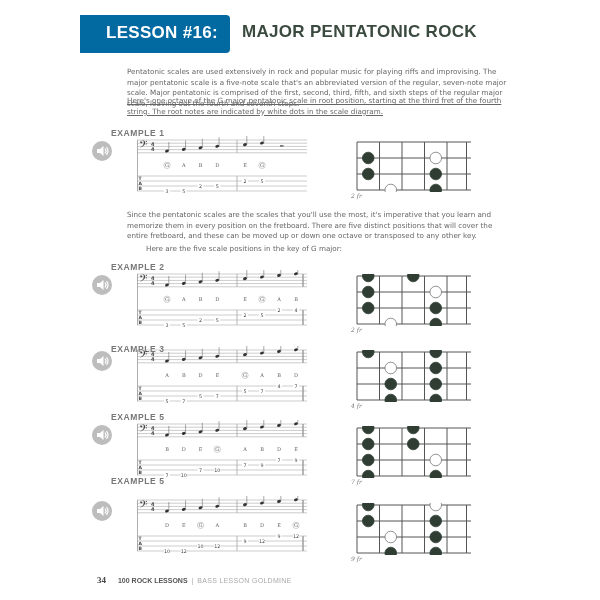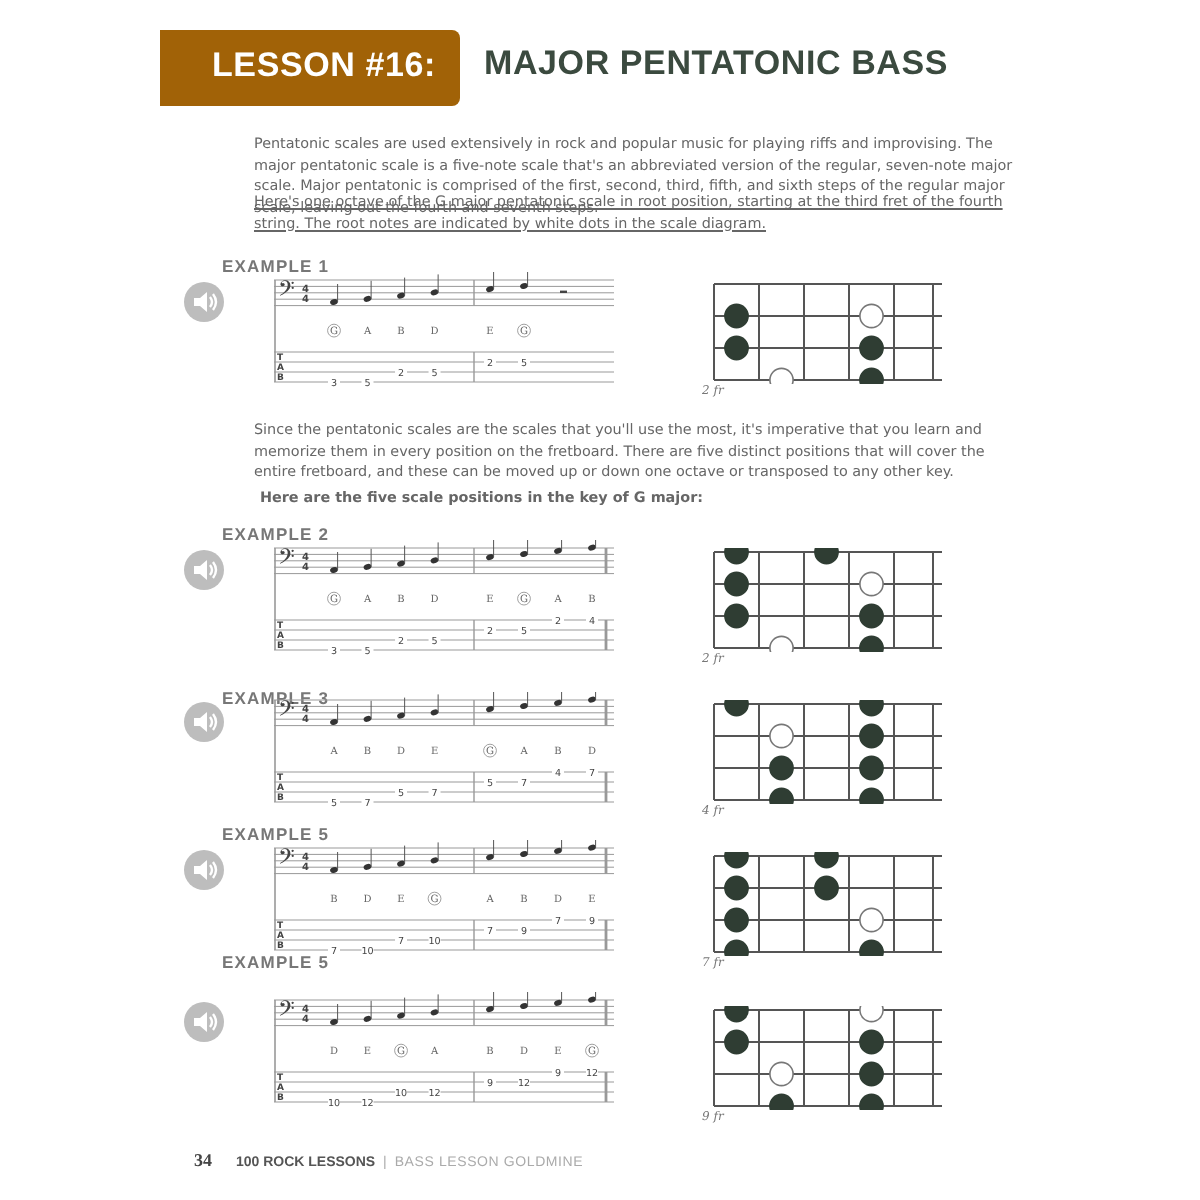--- a/index.html
+++ b/index.html
@@ -1,17 +1,17 @@
 <!DOCTYPE html>
 <html><head>
 <meta charset="utf-8">
 <style>
   html,body{margin:0;padding:0;background:#fff;}
   body{width:600px;height:600px;position:relative;overflow:hidden;font-family:"DejaVu Sans",sans-serif;color:#555;}
-  .header-tab{position:absolute;left:80px;top:15px;width:150px;height:38px;background:#a16207;border-radius:0 4px 4px 0;}
+  .header-tab{position:absolute;left:80px;top:15px;width:150px;height:38px;background:#0369a1;border-radius:0 4px 4px 0;}
   .header-tab span{position:absolute;left:26px;top:8px;color:#fff;font-weight:bold;font-size:17px;letter-spacing:0.3px;font-family:"Liberation Sans",sans-serif;}
   .header-title{position:absolute;left:242px;top:22px;color:#3b4a3f;font-weight:bold;font-size:17px;letter-spacing:0.3px;font-family:"Liberation Sans",sans-serif;}
   .para{position:absolute;left:115px;width:385px;font-size:7.2px;line-height:10.6px;color:#666;margin-left:12px;}
   .ex-label{position:absolute;left:111px;font-size:8.5px;font-weight:bold;letter-spacing:0.6px;color:#777;font-family:"Liberation Sans",sans-serif;}
   .speaker{position:absolute;left:92px;width:20px;height:20px;border-radius:50%;background:#bdbdbd;}
   .speaker svg{position:absolute;left:0;top:0;}
   .notation{position:absolute;left:137px;width:170px;}
   .diagram{position:absolute;left:355px;}
   .fr-label{position:absolute;font-size:6px;font-style:italic;color:#777;font-family:"DejaVu Serif",serif;}
   .footer{position:absolute;left:97px;top:575px;font-size:7px;font-family:"Liberation Sans",sans-serif;}
@@ -19,27 +19,27 @@
   .footer .book{font-weight:bold;color:#555;}
   .footer .sep{color:#aaa;margin:0 2px;}
   .footer .series{color:#aaa;letter-spacing:0.3px;}
 </style>
 </head>
 <body>
 
 <div class="header-tab">
   <span>LESSON #16:</span>
 </div>
-<div class="header-title">MAJOR PENTATONIC BASS</div>
+<div class="header-title">MAJOR PENTATONIC ROCK</div>
 
 <div class="para" style="top:67px;">Pentatonic scales are used extensively in rock and popular music for playing riffs and improvising. The major pentatonic scale is a five-note scale that's an abbreviated version of the regular, seven-note major scale. Major pentatonic is comprised of the first, second, third, fifth, and sixth steps of the regular major scale, leaving out the fourth and seventh steps.</div>
 <div class="para" style="top:96px;text-decoration:underline;">Here's one octave of the G major pentatonic scale in root position, starting at the third fret of the fourth string. The root notes are indicated by white dots in the scale diagram.</div>
 
 <div class="para" style="top:210px;">Since the pentatonic scales are the scales that you'll use the most, it's imperative that you learn and memorize them in every position on the fretboard. There are five distinct positions that will cover the entire fretboard, and these can be moved up or down one octave or transposed to any other key.</div>
-<div class="para" style="top:244px;left:118px;font-weight:bold;">Here are the five scale positions in the key of G major:</div>
+<div class="para" style="top:244px;left:134px;">Here are the five scale positions in the key of G major:</div>
 
 <div id="examples">
     <div class="ex-label" style="top: 128px;">EXAMPLE 1</div>
     <div class="speaker" style="top: 141px;">
       <svg width="20" height="20" viewBox="0 0 20 20">
         <path d="M5 8 H8 L11.5 5 V15 L8 12 H5 Z" fill="#fff"></path>
         <path d="M13 7.5 Q15 10 13 12.5" stroke="#fff" stroke-width="1.2" fill="none"></path>
         <path d="M14.5 6 Q17.5 10 14.5 14" stroke="#fff" stroke-width="1.2" fill="none"></path>
       </svg>
     </div>

